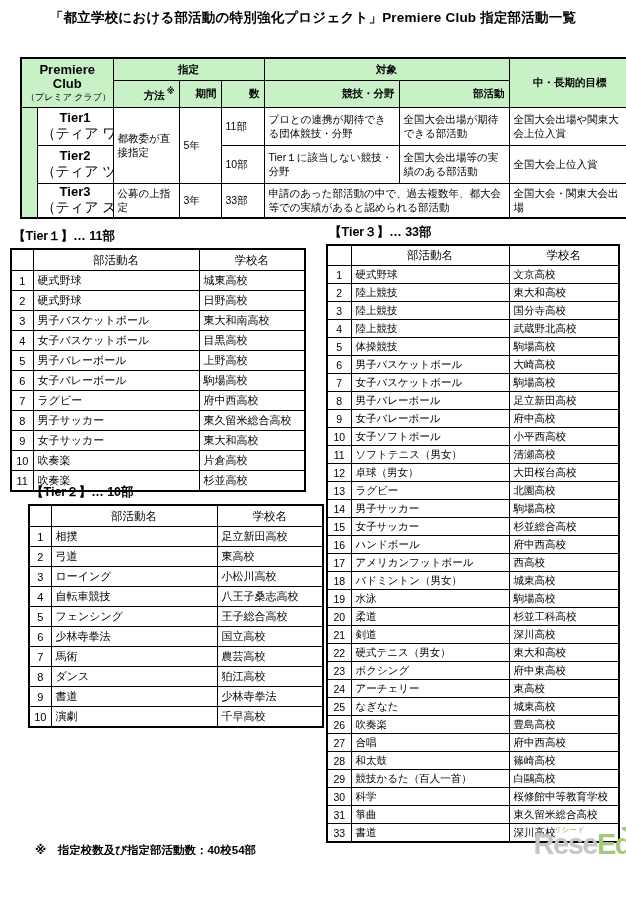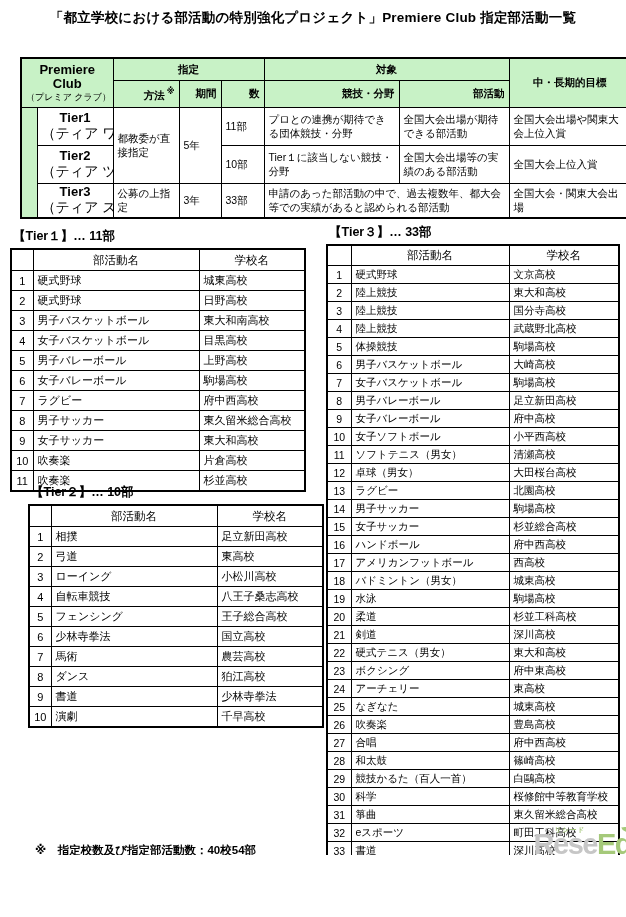--- a/index.html
+++ b/index.html
@@ -442,25 +442,20 @@
             <td>30</td>
             <td>科学</td>
             <td>桜修館中等教育学校</td>
           </tr>
           <tr>
             <td>31</td>
             <td>箏曲</td>
             <td>東久留米総合高校</td>
           </tr>
           <tr>
-            <td>32</td>
-            <td>eスポーツ</td>
-            <td>町田工科高校</td>
-          </tr>
-          <tr>
             <td>33</td>
             <td>書道</td>
             <td>深川高校</td>
           </tr>
         </tbody>
     </table>
   </div>
 
   <div class="footnote">※　指定校数及び指定部活動数：40校54部</div>
 

